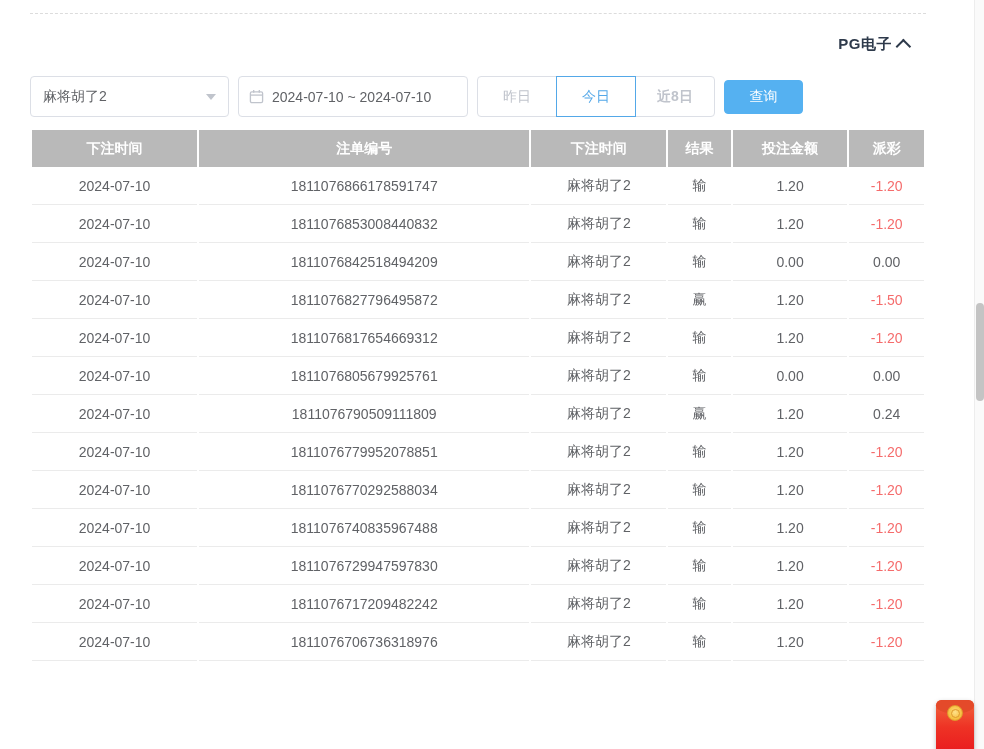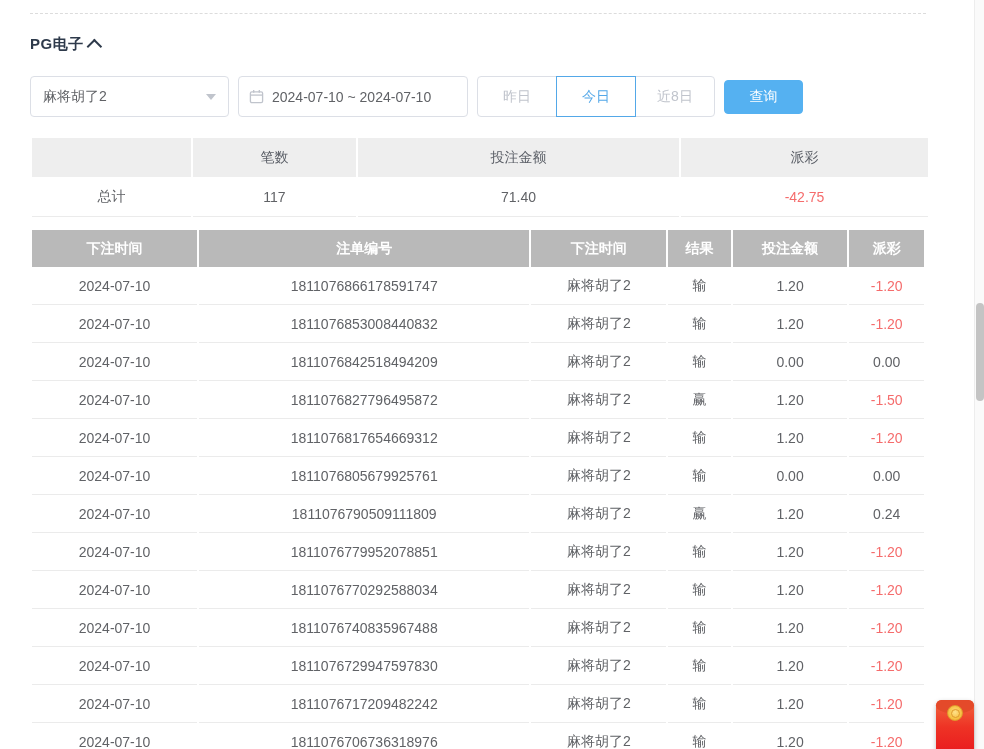--- a/index.html
+++ b/index.html
@@ -1,37 +1,37 @@
 <!DOCTYPE html>
 <html><head>
 <meta charset="utf-8">
 <style>
   * { margin:0; padding:0; box-sizing:border-box; }
   html,body { width:984px; height:749px; overflow:hidden; background:#fff;
     font-family:"Liberation Sans","DejaVu Sans",sans-serif; }
   .page { position:relative; width:984px; height:749px; background:#fff; overflow:hidden; }
   .panel { position:absolute; left:30px; top:0; width:896px; }
   .dashed-top { margin-top:13px; border-top:1px dashed #dcdcdc; width:100%; height:0; }
-  .panel-header { margin-top:17px; height:26px; display:flex; align-items:center; justify-content:flex-start; }
+  .panel-header { margin-top:17px; height:26px; display:flex; align-items:center; justify-content:flex-end; }
   .panel-title { font-size:15px; font-weight:bold; color:#2e3a4b; letter-spacing:.5px; }
   .collapse-btn { width:26px; height:26px; display:flex; align-items:center; justify-content:center; cursor:pointer; margin-right:8px; }
   .chev-up { width:11px; height:11px; border-top:2px solid #2e3a4b; border-left:2px solid #2e3a4b; transform:rotate(45deg) translateY(3px); }
 
   .filters { margin-top:19px; height:41px; display:flex; align-items:center; }
   .select { width:199px; height:41px; border:1px solid #dcdfe6; border-radius:4px; display:flex; align-items:center;
     padding:0 12px; color:#606266; font-size:14px; cursor:pointer; justify-content:space-between; background:#fff; }
   .caret-down { width:0; height:0; border-left:5px solid transparent; border-right:5px solid transparent; border-top:6px solid #c0c4cc; }
   .date-input { width:230px; height:41px; border:1px solid #dcdfe6; border-radius:4px; display:flex; align-items:center;
     padding:10px 10px; color:#606266; font-size:14px; margin-left:9px; cursor:pointer; background:#fff; }
   .date-input svg { margin-right:8px; flex:0 0 auto; }
   .btn-group { display:flex; margin-left:9px; }
   .qbtn { height:41px; width:80px; background:#fff; border:1px solid #dcdfe6; font-size:14px; color:#c0c4cc;
     cursor:pointer; margin-left:-1px; font-family:inherit; }
   .qbtn:first-child { border-radius:4px 0 0 4px; margin-left:0; }
-  .qbtn:last-child { border-radius:0 4px 4px 0; }
+  .qbtn:last-child { border-radius:0 4px 4px 0;font-weight:bold; }
   .qbtn.active { color:#54a8e8; border-color:#54a8e8; position:relative; z-index:2; }
   .query-btn { height:34px; width:79px; margin-left:9px; background:#55b1f1; border:1px solid #55b1f1; border-radius:4px;
     color:#fff; font-size:14px; cursor:pointer; font-family:inherit; }
 
   table { border-collapse:separate; border-spacing:2px 0; table-layout:fixed; width:896px; font-size:14px; }
   .summary-table { margin-top:21px; }
   .summary-table th { height:39px; background:#eeeeee; color:#5a5e66; font-weight:normal; text-align:center; }
   .summary-table td { height:40px; background:#fff; color:#606266; text-align:center; border-bottom:1px solid #ebebeb; }
   .bet-table { margin-top:13px; }
   .bet-table th { height:37px; background:#b9b9b9; color:#ffffff; font-weight:bold; text-align:center; }
@@ -82,44 +82,20 @@
 
       <div class="btn-group">
         <button class="qbtn">昨日</button>
         <button class="qbtn active">今日</button>
         <button class="qbtn">近8日</button>
       </div>
 
       <button class="query-btn">查询</button>
     </div>
 
-    <table class="summary-table">
-      <colgroup>
-          <col style="width:159px">
-          <col style="width:163px">
-          <col style="width:321px">
-          <col style="width:247px">
-        </colgroup>
-      <thead>
-        <tr>
-          <th></th>
-          <th>笔数</th>
-          <th>投注金额</th>
-          <th>派彩</th>
-        </tr>
-      </thead>
-      <tbody>
-        <tr>
-          <td>总计</td>
-          <td>117</td>
-          <td>71.40</td>
-          <td class="js-negcheck neg">-42.75</td>
-        </tr>
-      </tbody>
-    </table>
 
     <table class="bet-table">
       <colgroup>
           <col style="width:164px">
           <col style="width:328px">
           <col style="width:134px">
           <col style="width:62px">
           <col style="width:114px">
           <col style="width:74px">
         </colgroup>

